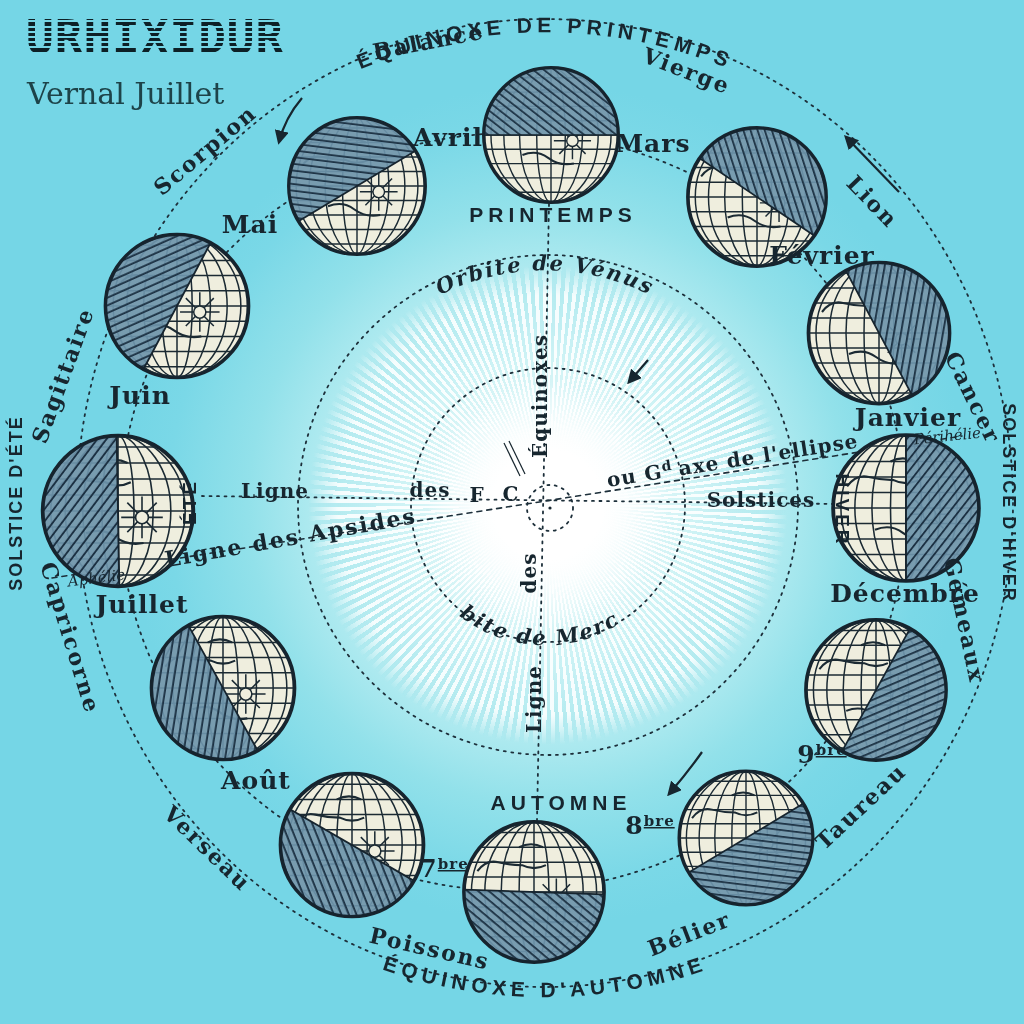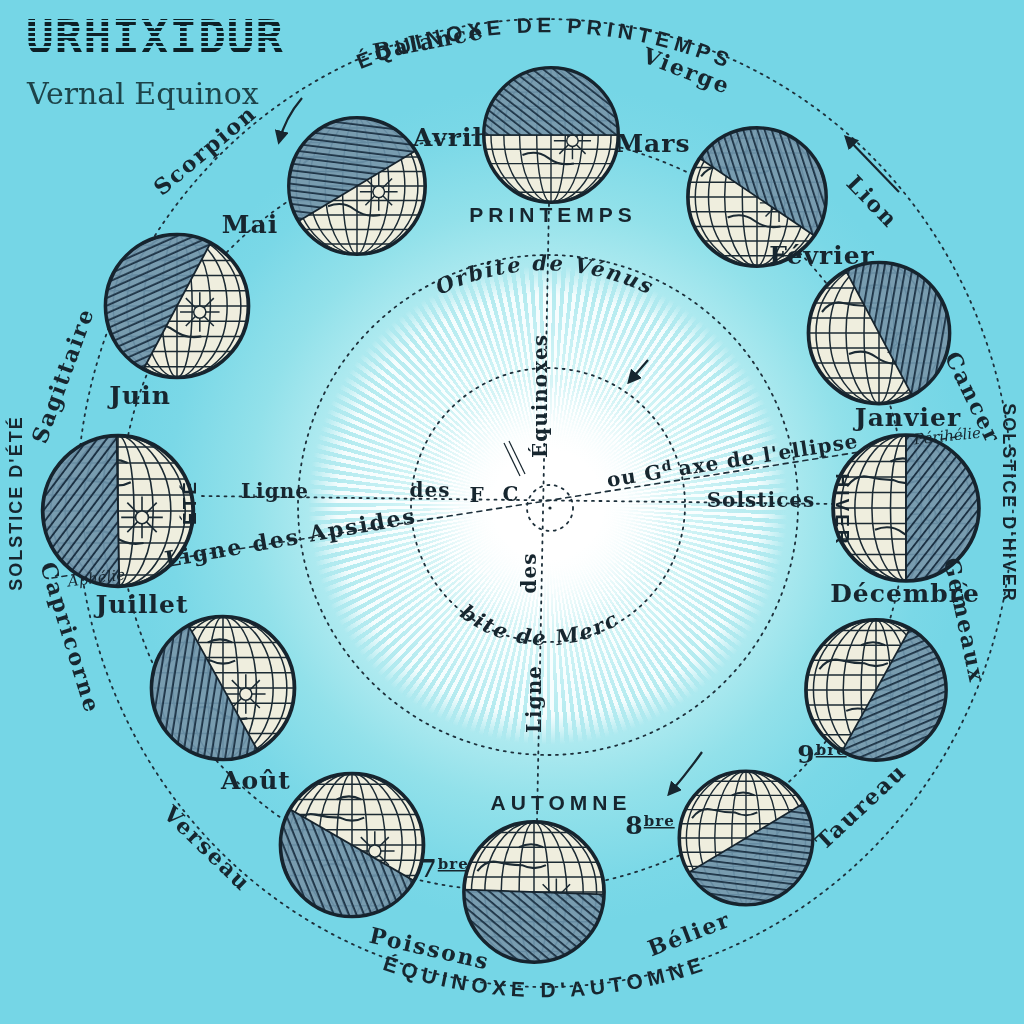--- a/index.html
+++ b/index.html
@@ -224,15 +224,15 @@
     <text class="t-line mid" transform="translate(536,573) rotate(-90)" font-size="18">des</text>
     <text class="t-line mid" transform="translate(541,699) rotate(-90)">Ligne</text>
 
     <text class="t-apsides mid" transform="translate(292,545) rotate(-10)">Ligne des Apsides</text>
     <text class="t-itsm mid" transform="translate(97,583) rotate(-7)">Aphélie</text>
     <text class="t-itsm mid" transform="translate(948,441) rotate(-6)">Périhélie</text>
   </svg>
 
   <div class="logo">URHIXIDUR</div>
   <div class="logo-stripes"></div>
-  <div class="subtitle">Vernal Equinox</div>
+  <div class="subtitle">Vernal Juillet</div>
 
 </div>
 
 </body></html>

